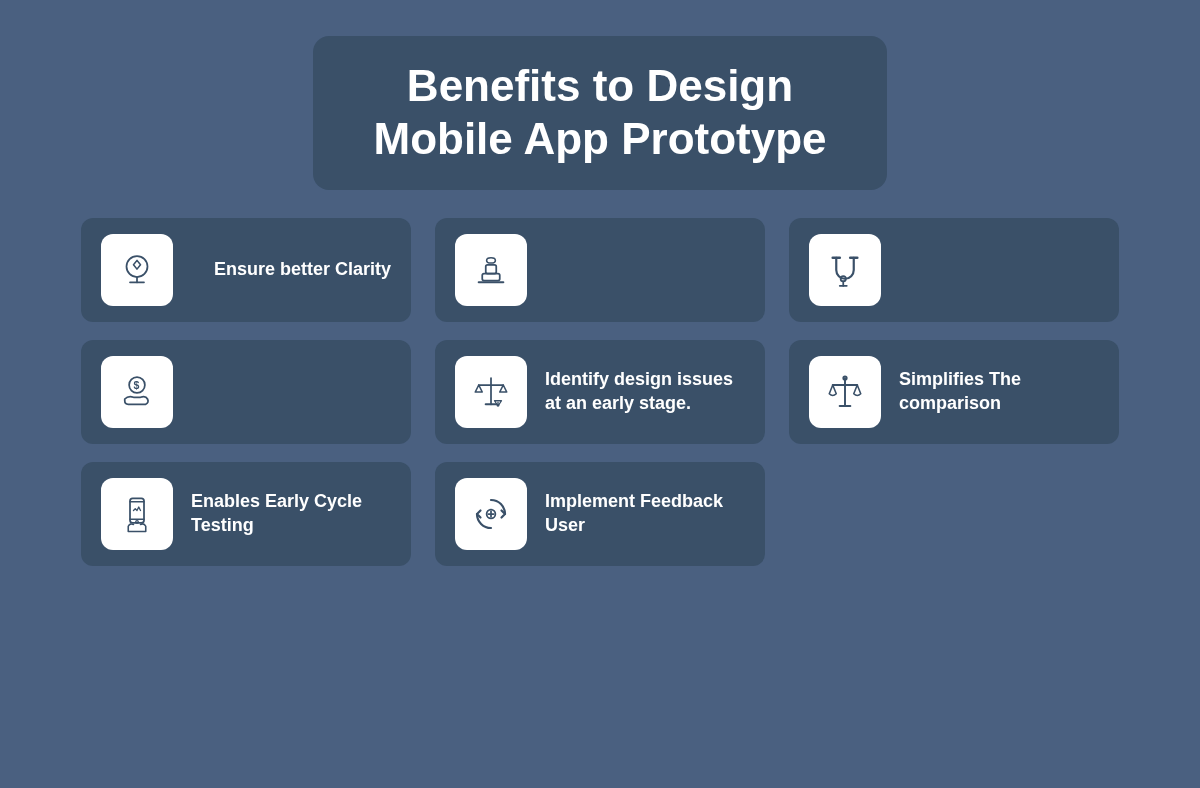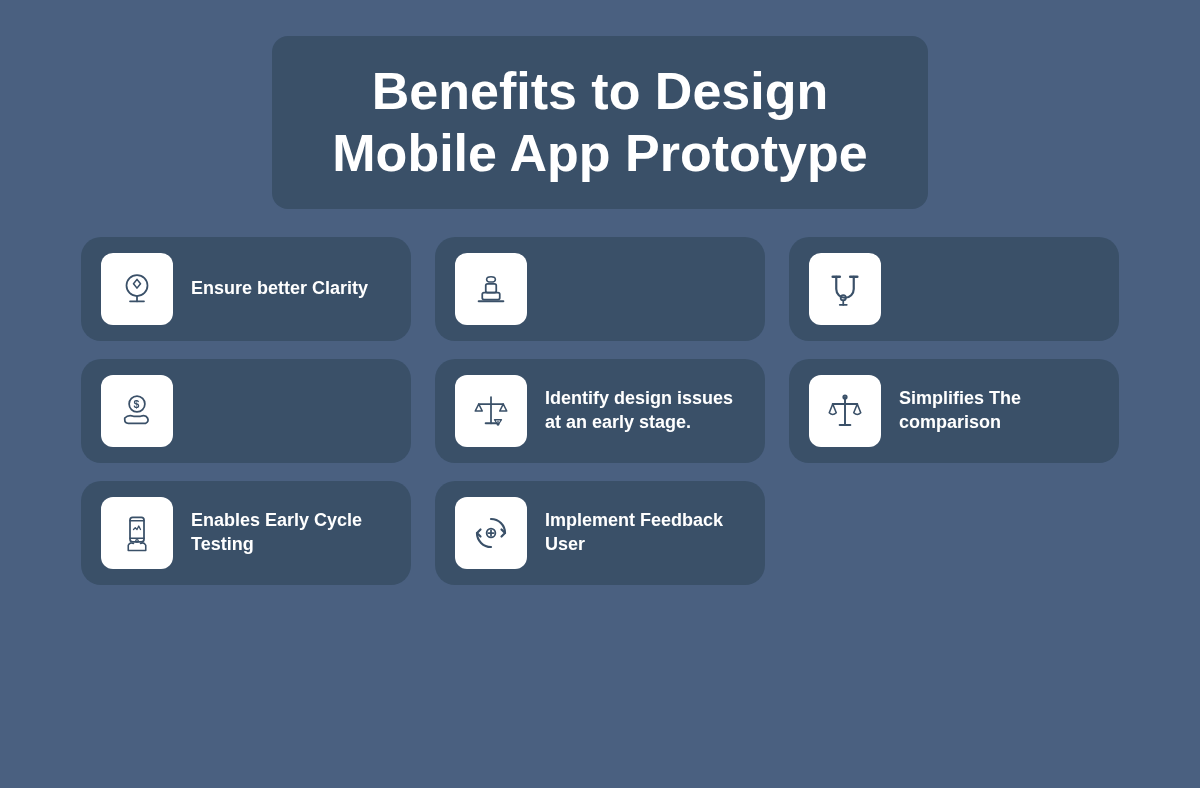--- a/index.html
+++ b/index.html
@@ -20,41 +20,42 @@
       background-color: #3a5068;
       border-radius: 16px;
       padding: 24px 60px;
       margin-top: 36px;
       margin-bottom: 28px;
       text-align: center;
     }
 
     .title-box h1 {
       color: #ffffff;
-      font-size: 52px;
+      font-size: 44px;
       font-weight: 900;
       line-height: 1.2;
     }
 
     .grid {
       display: grid;
       grid-template-columns: repeat(3, 330px);
       grid-template-rows: repeat(4, auto);
       gap: 18px 24px;
       justify-content: center;
     }
 
     .card {
       background-color: #3a5068;
-      border-radius: 20px;
+      border-radius: 12px;
       display: flex;
       align-items: center;
       padding: 16px 20px;
       gap: 18px;
       min-height: 88px;
+      justify-content: space-between;
     }
 
     .icon-box {
       background-color: #ffffff;
       border-radius: 12px;
       width: 72px;
       height: 72px;
       min-width: 72px;
       display: flex;
       align-items: center;

